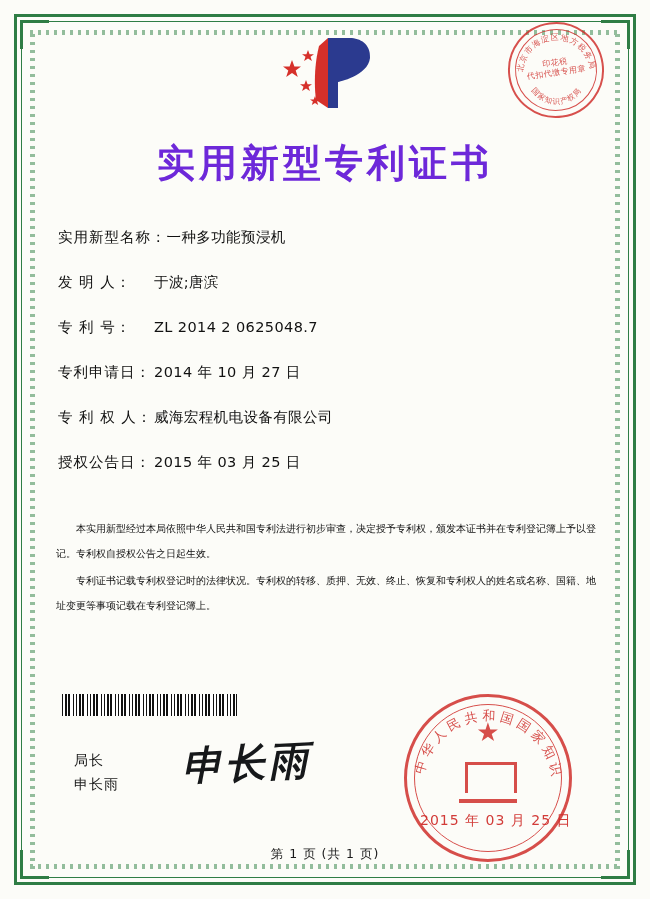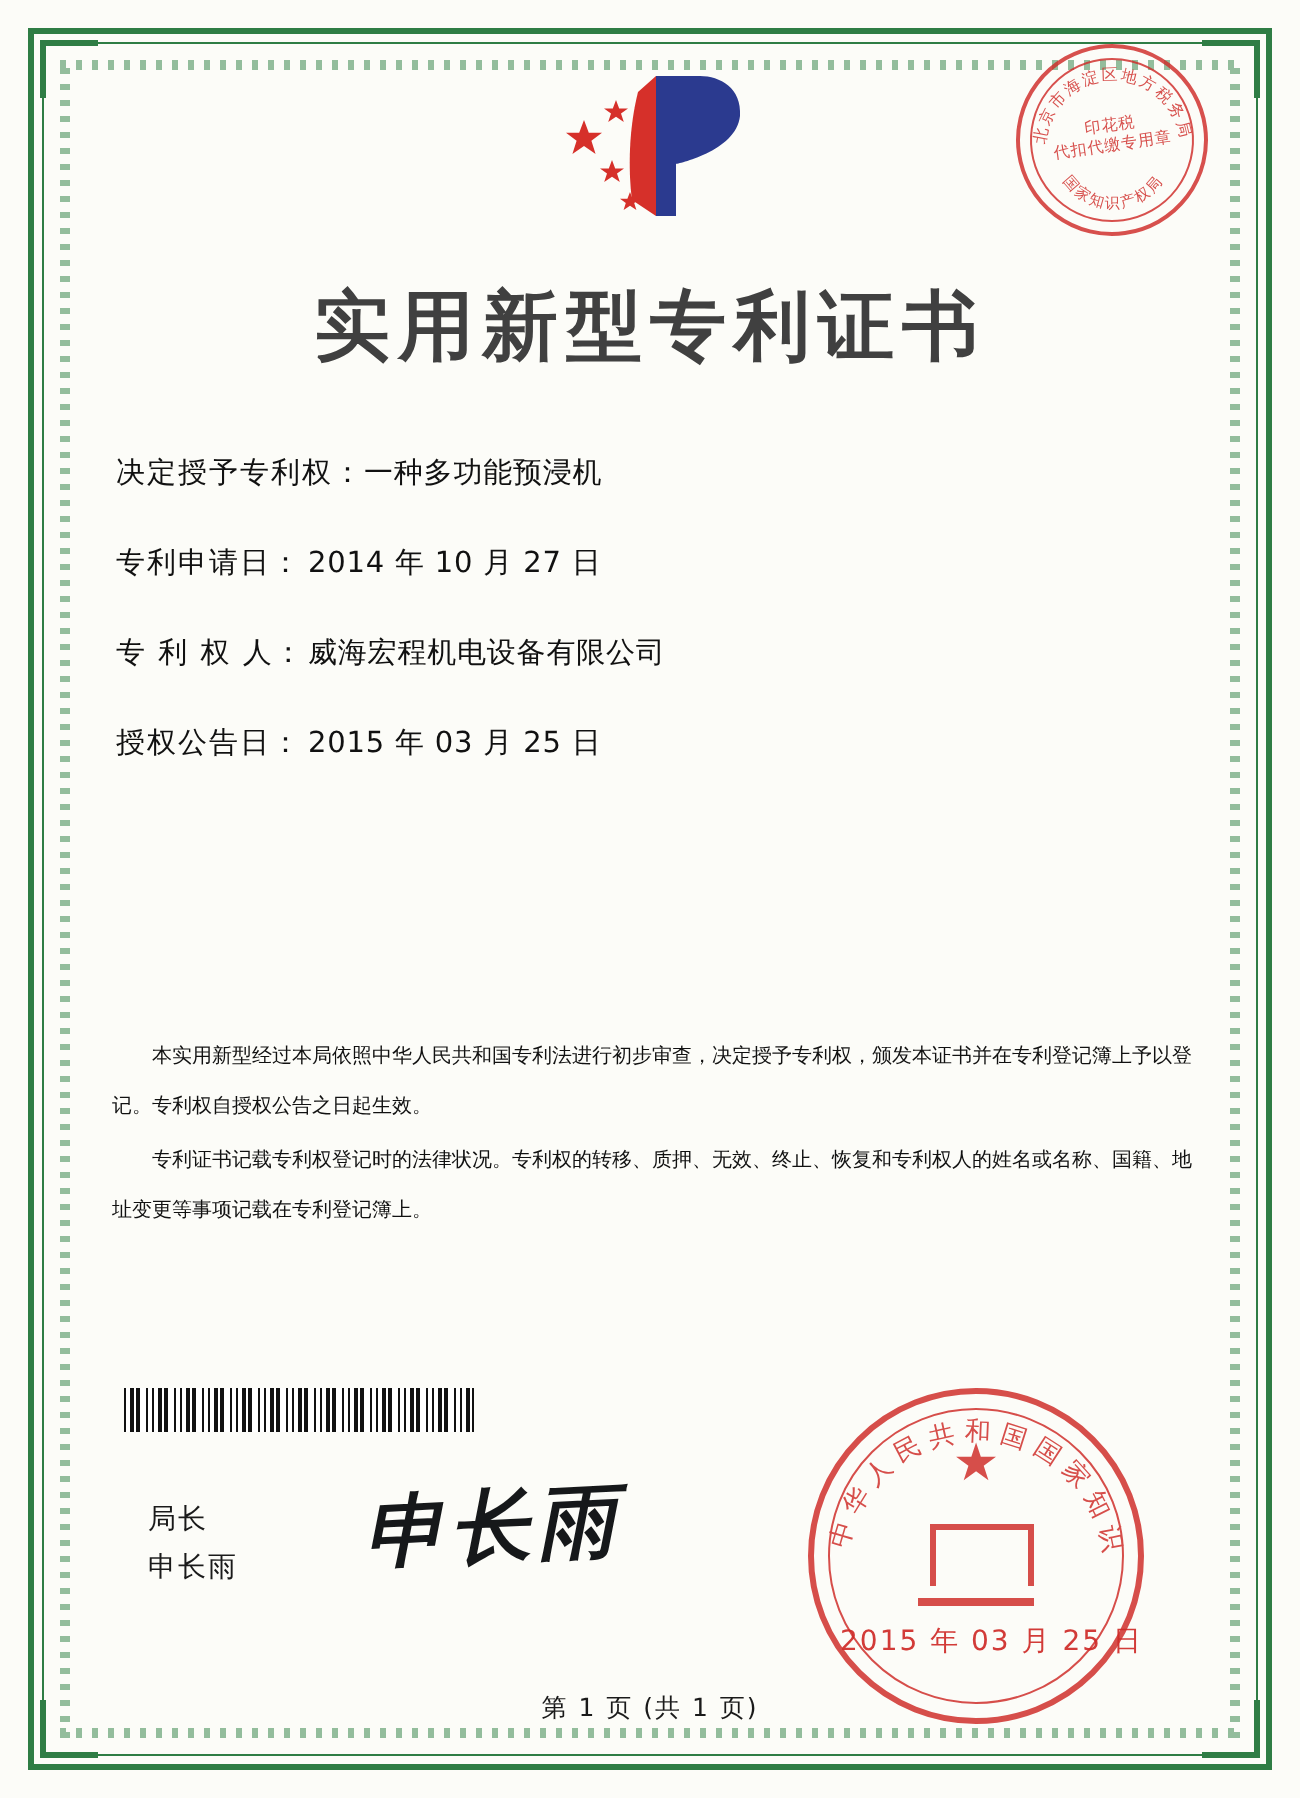--- a/index.html
+++ b/index.html
@@ -125,21 +125,21 @@
   .doc-title {
     position: absolute;
     left: 0;
     top: 138px;
     width: 650px;
     text-align: center;
     font-family: "DejaVu Serif", "Liberation Serif", serif;
     font-weight: bold;
     font-size: 38px;
     letter-spacing: 4px;
-    color: #404040;
+    color: #6d28d9;
   }
 
   .fields {
     position: absolute;
     left: 58px;
     top: 228px;
     width: 540px;
   }
   .field {
     font-size: 14.5px;
@@ -319,21 +319,27 @@
         <textPath href="#arcBot" startOffset="14%">国家知识产权局</textPath>
       </text>
     </svg>
     <div class="center-text">印花税<br>代扣代缴专用章</div>
   </div>
 
   <div class="doc-title">实用新型专利证书</div>
 
   <div class="fields">
     <div class="field">
-      <span class="label">决定授予专利权：</span><span class="value">一种多功能预浸机</span>
+      <span class="label">实用新型名称：</span><span class="value">一种多功能预浸机</span>
+    </div>
+    <div class="field">
+      <span class="label">发 明 人：</span><span class="value">于波;唐滨</span>
+    </div>
+    <div class="field">
+      <span class="label">专 利 号：</span><span class="value">ZL 2014 2 0625048.7</span>
     </div>
     <div class="field">
       <span class="label">专利申请日：</span><span class="value">2014 年 10 月 27 日</span>
     </div>
     <div class="field">
       <span class="label">专 利 权 人：</span><span class="value">威海宏程机电设备有限公司</span>
     </div>
     <div class="field">
       <span class="label">授权公告日：</span><span class="value">2015 年 03 月 25 日</span>
     </div>

